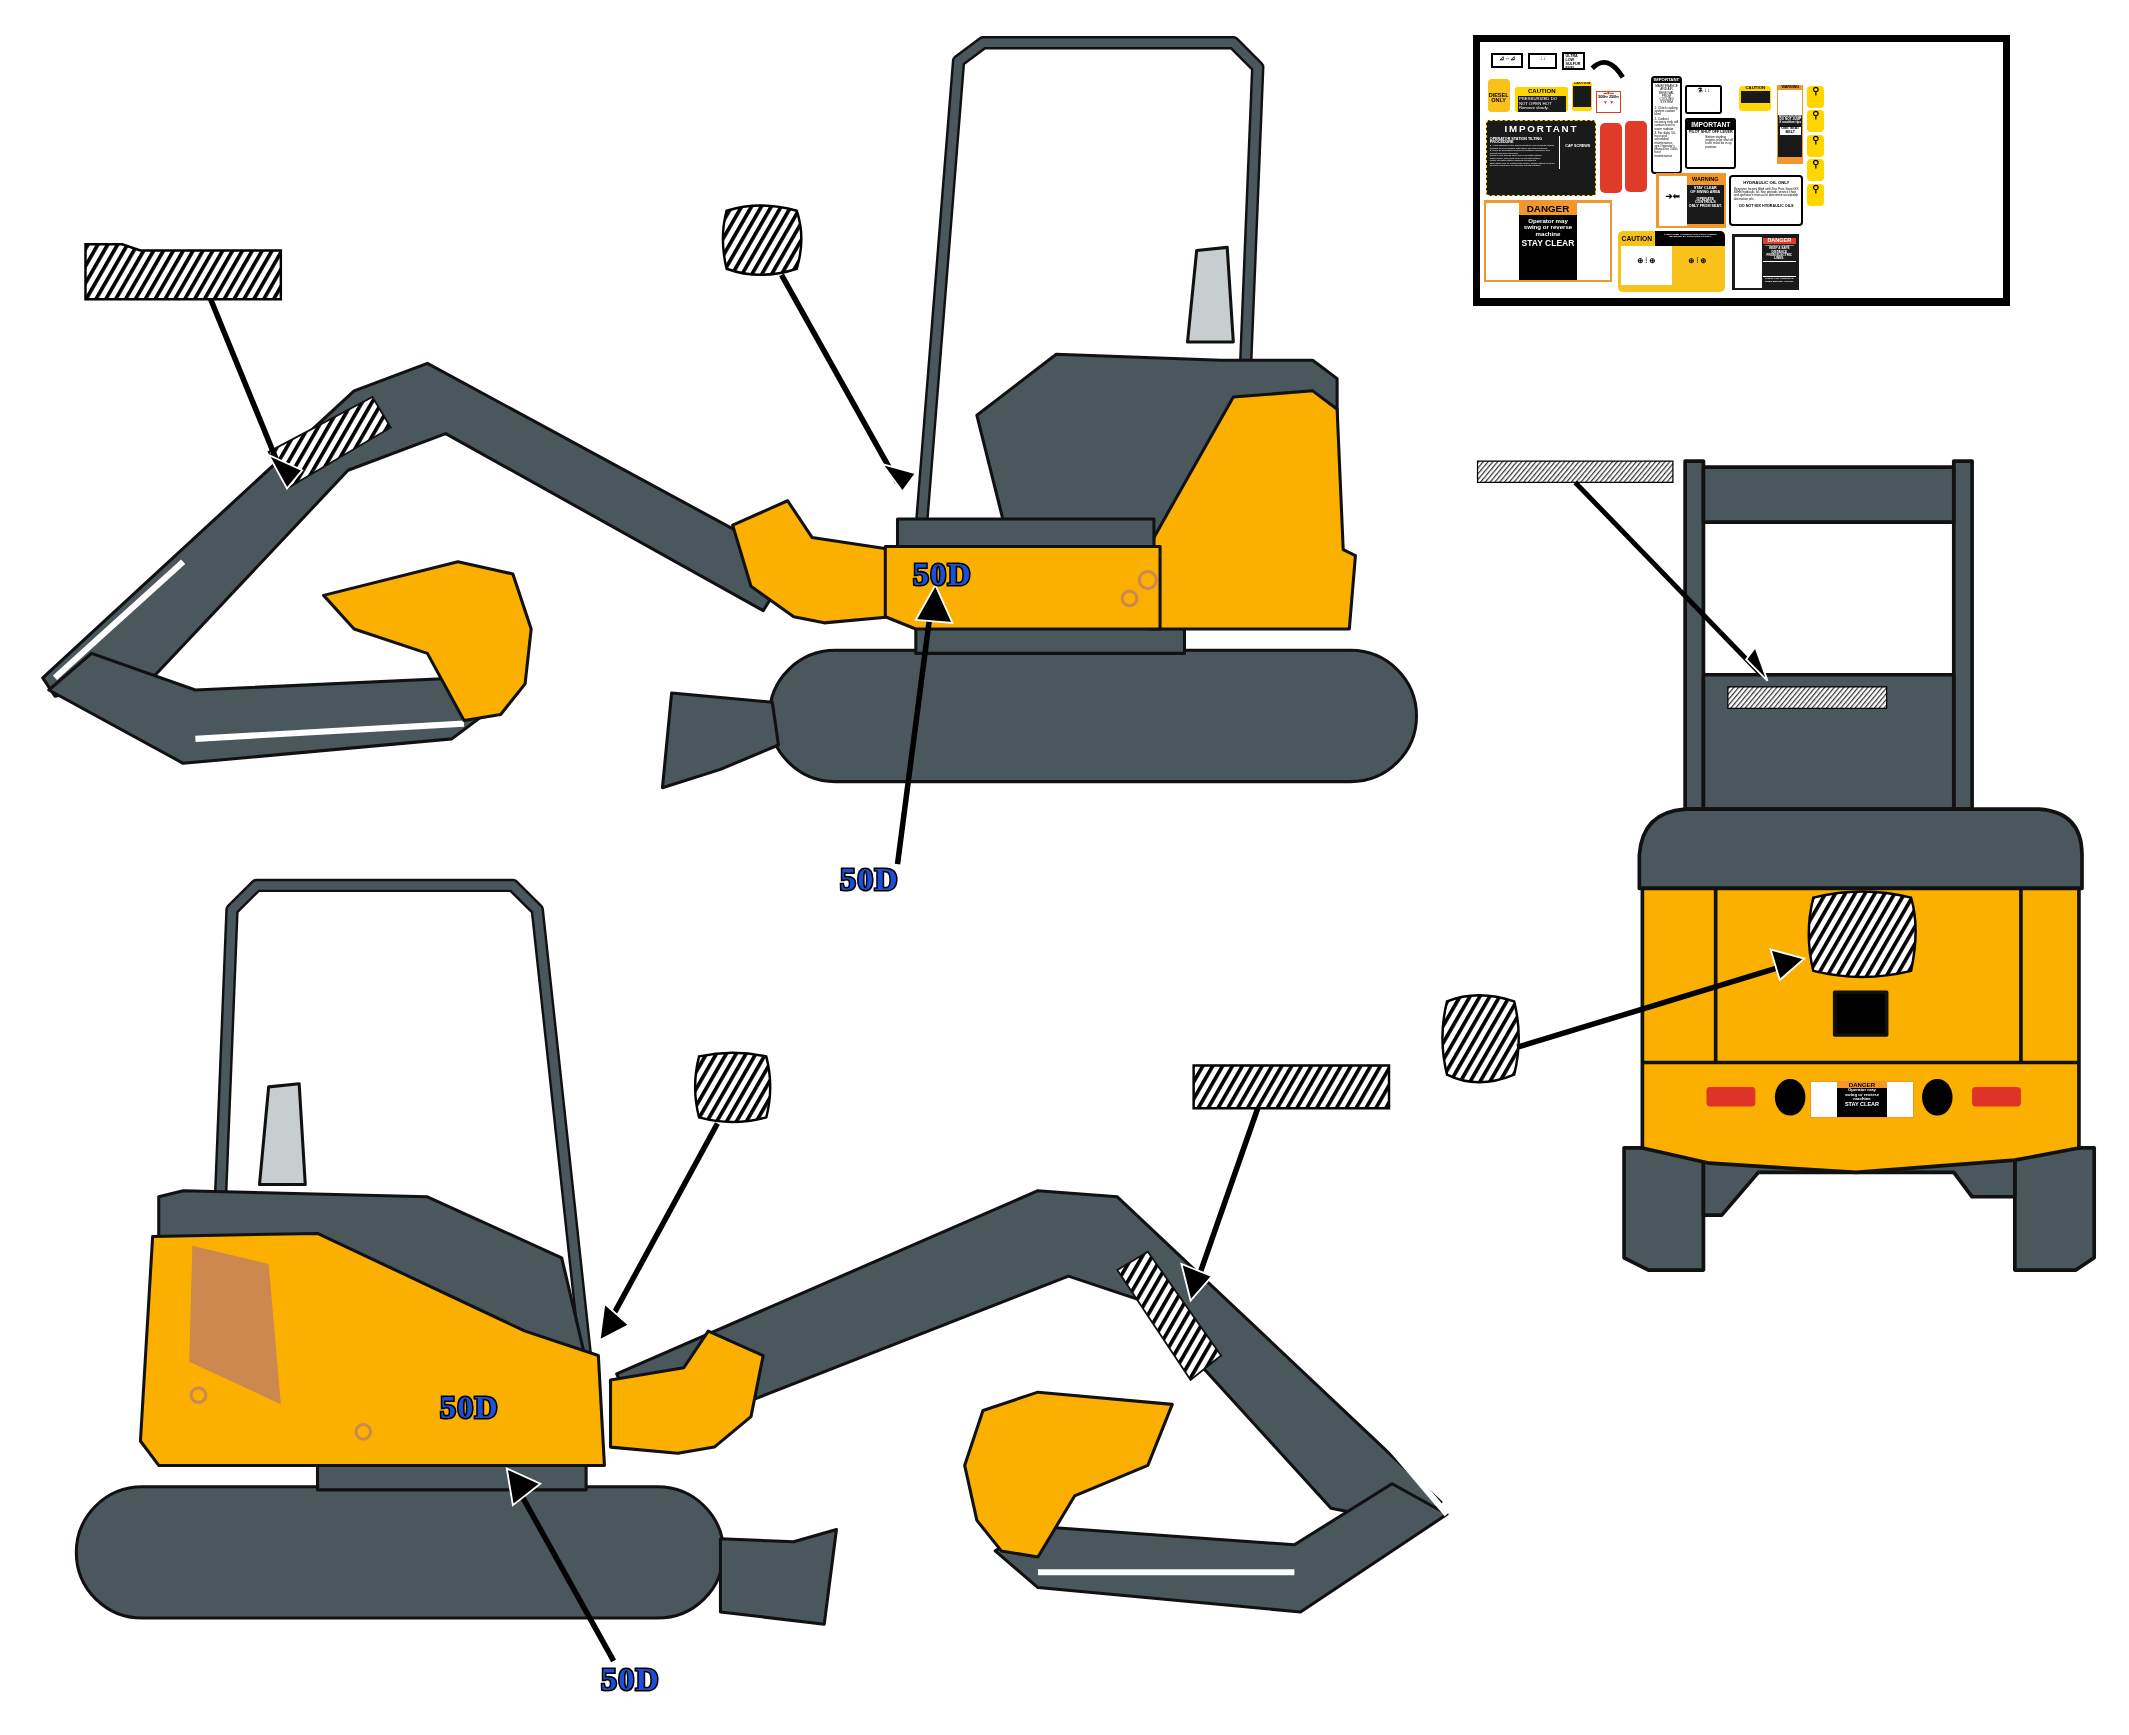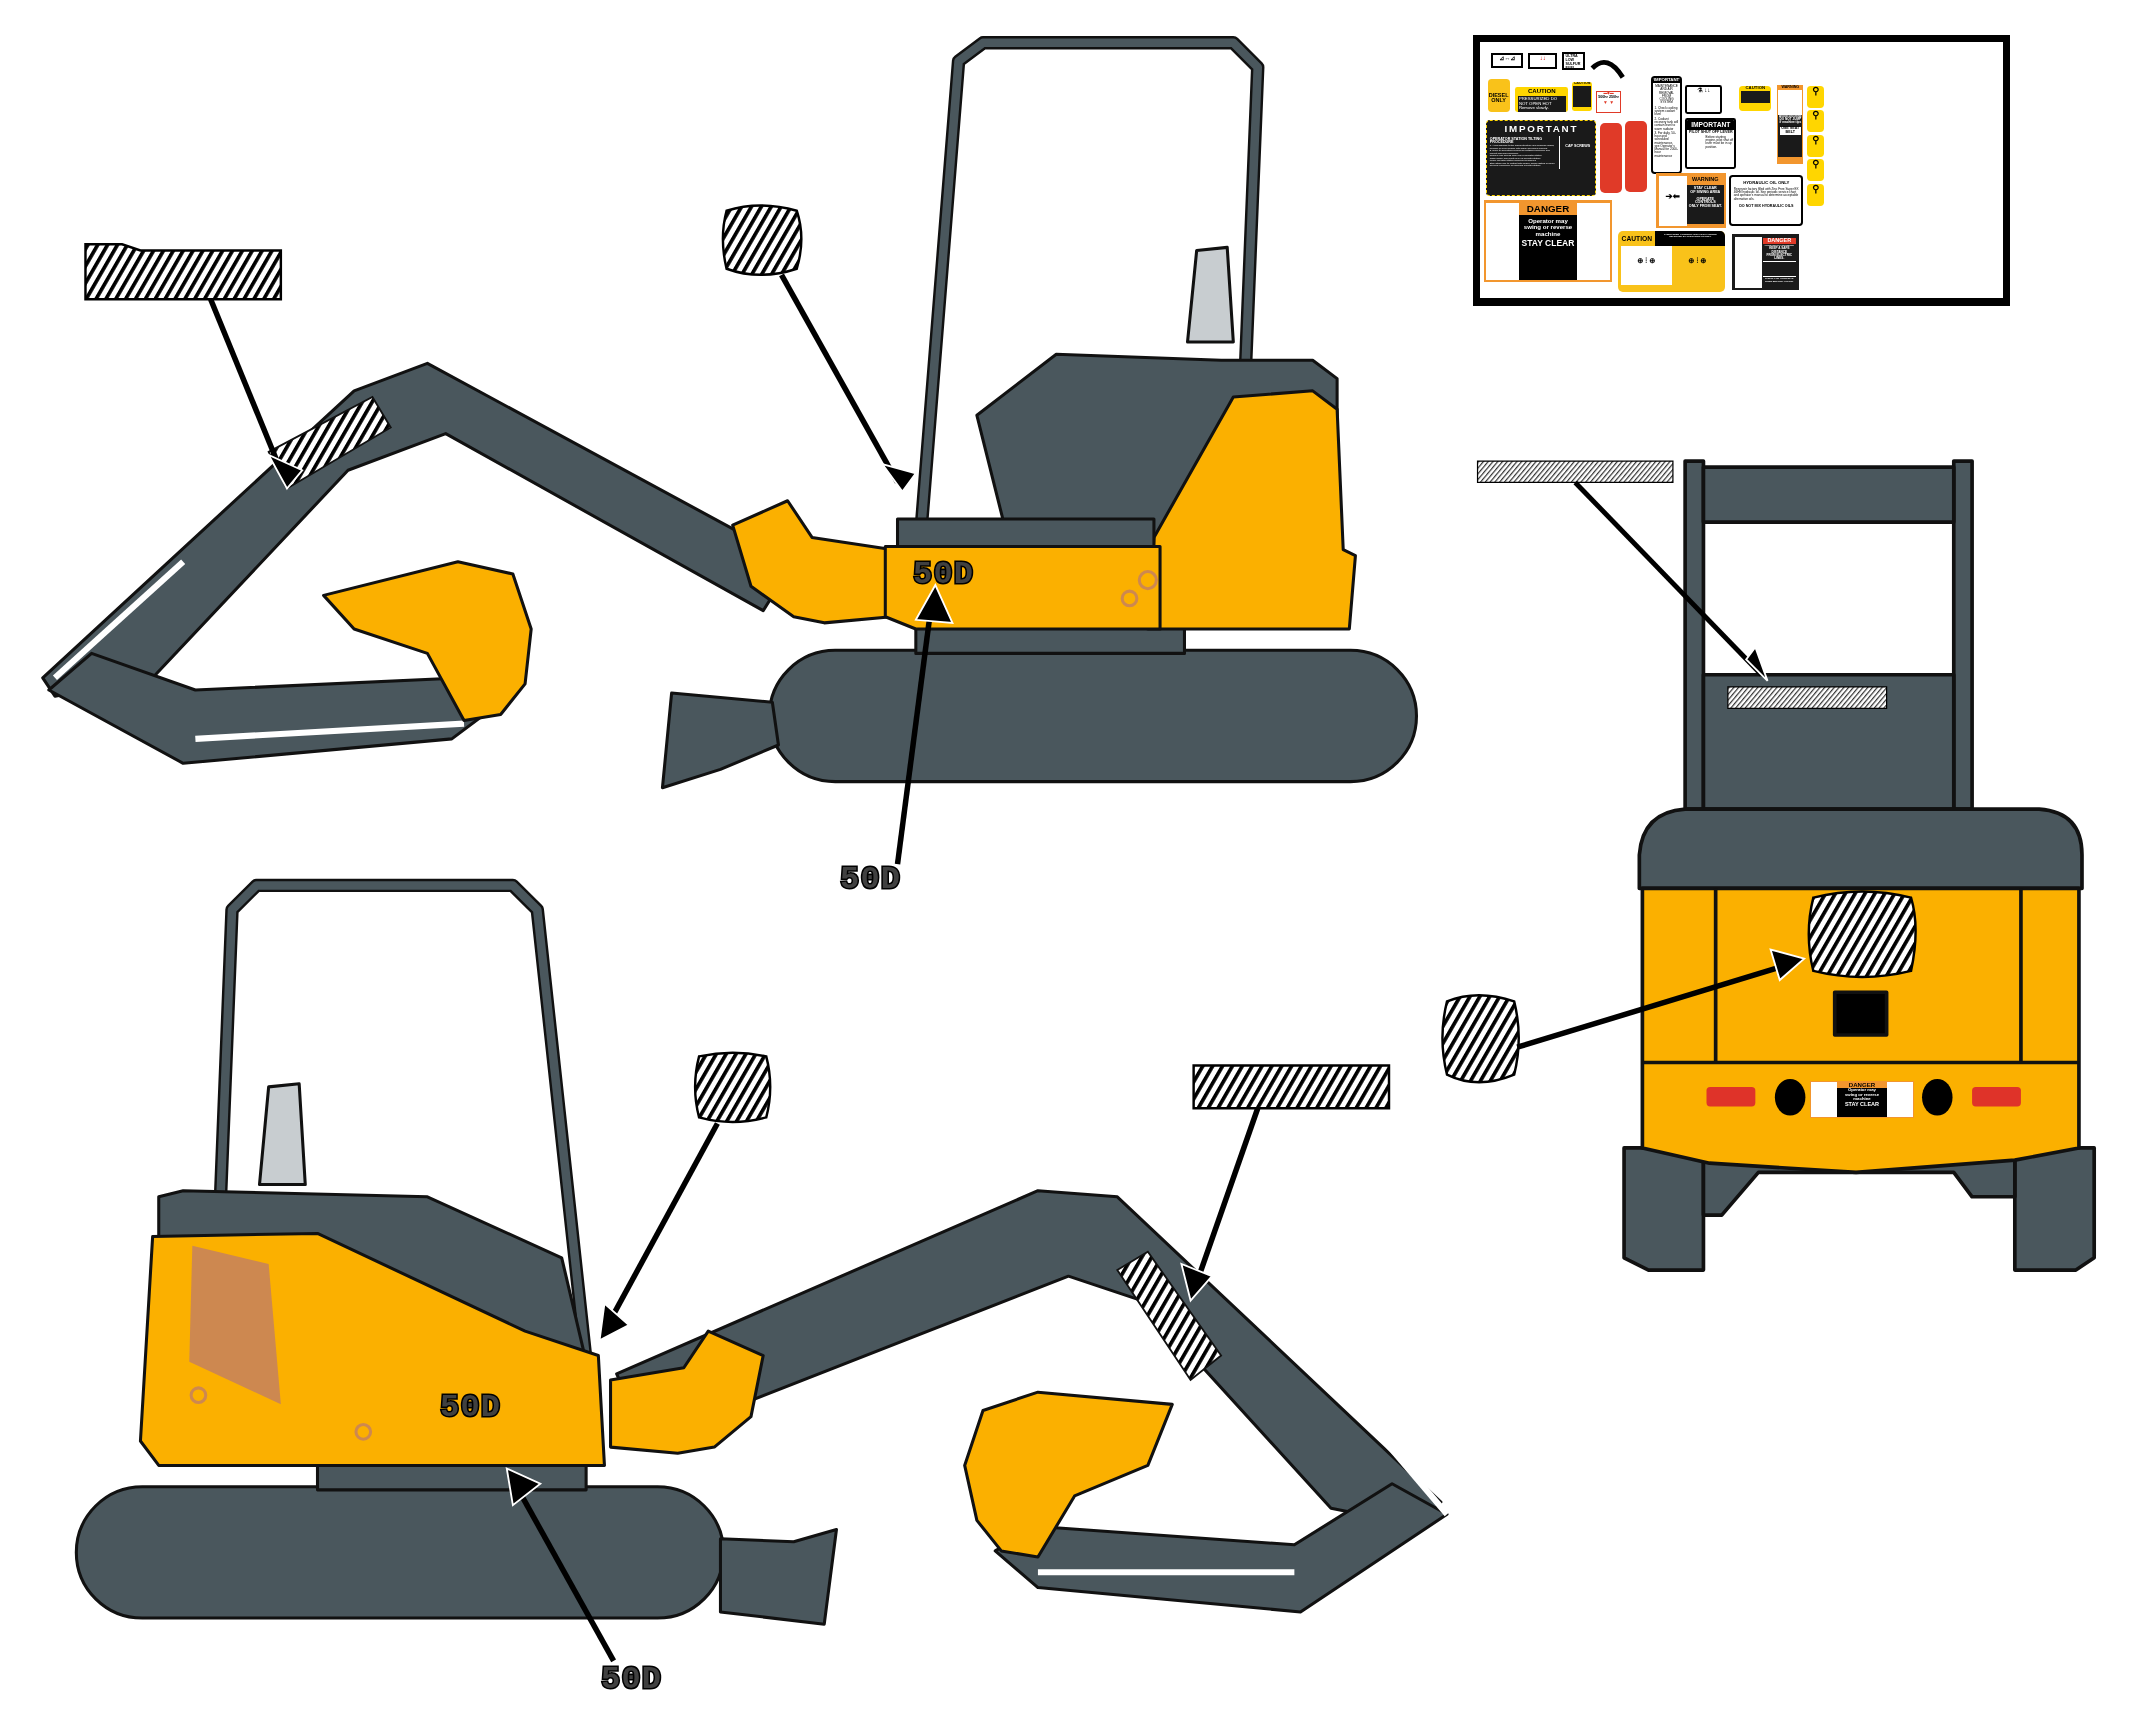--- a/index.html
+++ b/index.html
@@ -10,21 +10,21 @@
   .sheet{position:absolute;left:1473px;top:35px;width:537px;height:271px;background:#000;}
   .sheet-inner{position:absolute;left:7.3px;top:7.3px;width:523px;height:256px;background:#fff;}
   .dcl{position:absolute;box-sizing:border-box;overflow:hidden;font-weight:bold;line-height:1.05;text-align:center;}
   .blk{background:#1a1a1a;color:#fff;}
   .yel{background:#FFD600;color:#000;}
   .org{background:#F2962E;color:#000;}
   .wht{background:#fff;color:#000;border:2.4px solid #000;}
   .hdr{font-size:8px;padding:1.2px 0;}
   .sm{font-size:4.3px;font-weight:normal;}
   .red{background:#E03A28;border-radius:4.9px;}
-  .label-50d{position:absolute;font-family:Liberation Mono, monospace;font-weight:bold;color:#404040;
+  .label-50d{position:absolute;font-family:Liberation Serif, serif;font-weight:bold;color:#1d4ed8;
     -webkit-text-stroke:3.1px #000;paint-order:stroke fill;letter-spacing:1.2px;text-align:right;}
 </style>
 </head>
 <body>
 
 <svg width="2129" height="1736" viewBox="0 0 3487 2843">
   <defs>
     <pattern id="hatch" patternUnits="userSpaceOnUse" width="14" height="14" patternTransform="rotate(30)">
       <rect width="14" height="14" fill="#fff"></rect>
       <rect width="6" height="14" fill="#000"></rect>

